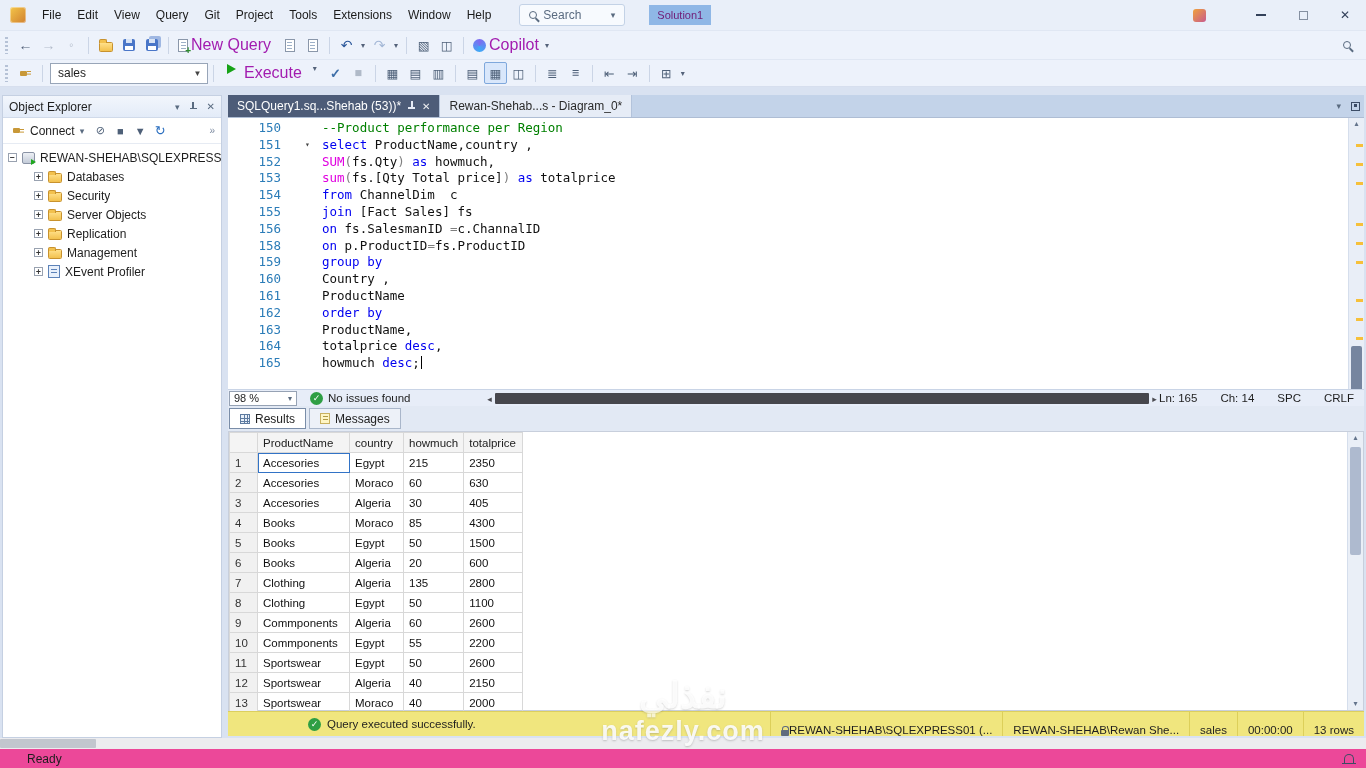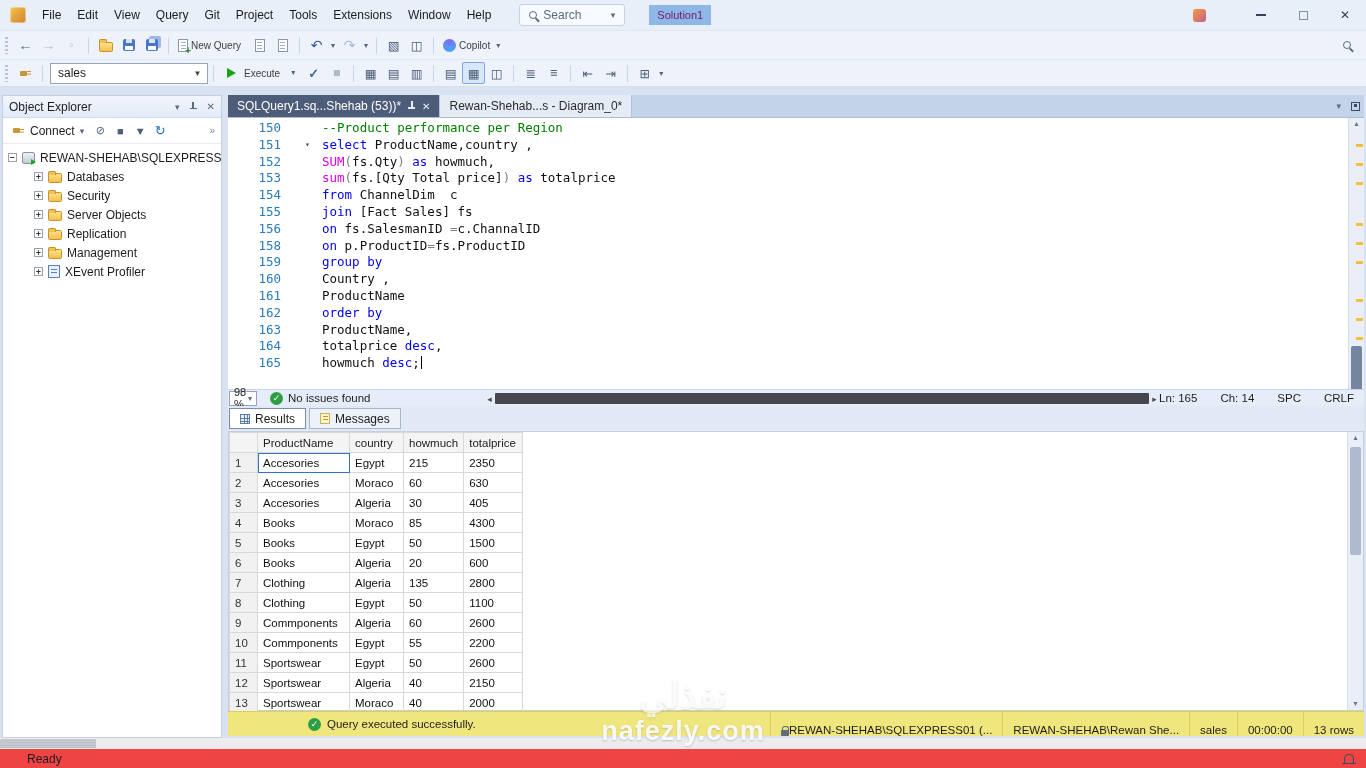--- a/index.html
+++ b/index.html
@@ -25,21 +25,21 @@
 
   
   .toolbar{position:absolute;left:0;right:0;display:flex;align-items:center;background:#EDF2FB}
   #toolbar1{top:30px;height:29px;border-top:1px solid #E0E7F3}
   #toolbar2{top:59px;height:28px;border-top:1px solid #E0E7F3;border-bottom:1px solid #D7DFEE}
   .grip{width:3px;height:17px;margin:0 6px 0 5px;background:repeating-linear-gradient(to bottom,#B6C2D6 0 2px,transparent 2px 4px)}
   .sep{width:1px;height:17px;background:#CBD5E6;margin:0 5px}
   .tbi{min-width:23px;height:22px;display:flex;align-items:center;justify-content:center;font-size:12.5px;color:#4E6078}
   .tbi.dis{opacity:.38}
   .tbi.pressed{background:#D9E7FB;border:1px solid #7FA8DC;border-radius:2px}
-  .tb-label{font-size:10px;color:#404040;margin:0 3px}
+  .tb-label{font-size:16px;color:#a21caf;margin:0 3px}
   .chev-s{font-size:8px;color:#54627A;margin:0 3px}
   .arrow-g{font-size:14px;color:#54627A}
   .floppy{width:12px;height:12px;background:#4A76C8;border-radius:2px;position:relative}
   .floppy::before{content:"";position:absolute;left:3px;top:0;width:6px;height:4px;background:#D9E4F5}
   .floppy::after{content:"";position:absolute;left:2px;bottom:1px;width:8px;height:4.5px;background:#fff}
   .floppy.multi{box-shadow:3px -3px 0 0 #9FB7E2}
   .folder{width:14px;height:10px;background:linear-gradient(#FFE08A,#F2C14E);border:1px solid #C8922E;border-radius:1.5px;position:relative;margin-top:3px;flex:none}
   .folder::before{content:"";position:absolute;top:-3.5px;left:-1px;width:6px;height:3px;background:#F2C14E;border:1px solid #C8922E;border-bottom:none;border-radius:2px 2px 0 0}
   .page{width:10px;height:13px;background:#fff;border:1px solid #8A97AA;position:relative}
   .page::after{content:"";position:absolute;left:1.5px;top:2px;width:5px;height:7px;background:repeating-linear-gradient(to bottom,#9DB0C8 0 1px,transparent 1px 3px)}
@@ -103,21 +103,21 @@
   .tk-fn{color:#E000E0}
   .tk-id{color:#101010}
   .tk-op{color:#808080}
   .caret{display:inline-block;width:1.3px;height:13px;background:#000;vertical-align:-2px;margin-left:1px}
   .ed-vscroll{position:absolute;right:0;top:0;width:16px;height:100%;background:#E9EEF7;border-left:1px solid #D5DEEC}
   .sarr{display:block;text-align:center;font-size:8px;color:#64748C;height:12px;line-height:12px}
   .ed-vscroll .mark{position:absolute;right:1px;width:7px;height:3px;background:#F6C03A}
   .ed-thumb{position:absolute;left:2px;right:2px;background:#76859F;border-radius:2px}
   
   .ed-status{position:absolute;left:0;right:0;top:294px;height:17px;background:#E7EDF8;border-top:1px solid #C9D4E6;display:flex;align-items:center;font-size:11.5px}
-  .zoom-box{width:28px;height:15px;margin-left:1px;background:#fff;border:1px solid #96A2B4;display:flex;align-items:center;justify-content:space-between;padding:0 4px;font-size:11px}
+  .zoom-box{width:68px;height:15px;margin-left:1px;background:#fff;border:1px solid #96A2B4;display:flex;align-items:center;justify-content:space-between;padding:0 4px;font-size:11px}
   .zoom-box .chev{font-size:8px}
   .issues{display:flex;align-items:center;gap:5px;margin-left:13px}
   .check-circle{width:13px;height:13px;border-radius:50%;background:#2E9E44;color:#fff;font-size:9px;display:flex;align-items:center;justify-content:center;flex:none}
   .ed-hscroll{position:absolute;left:256px;width:676px;top:2px;height:13px;display:flex;align-items:center}
   .h-arr{font-size:9px;color:#4A4A50;width:11px;text-align:center}
   .ed-hthumb{flex:1;height:11px;background:#46464C;border-radius:1px}
   .caret-pos{position:absolute;right:10px;display:flex;gap:23px;color:#1e1e1e}
 
   
   .res-tabs{position:absolute;left:0;right:0;top:311px;height:25px;background:#E2E9F4;display:flex;align-items:center;gap:3px;padding-left:1px}
@@ -143,21 +143,21 @@
   .qstatus{position:absolute;left:0;right:0;top:616px;height:25px;background:#F0E67E;border-top:1px solid #DCCF5E;display:flex;align-items:center;font-size:11.5px;padding-left:80px}
   .qmsg{margin-left:6px}
   .qright{margin-left:auto;display:flex;align-items:stretch;height:100%}
   .ys{display:flex;align-items:flex-end;padding:0 10px;border-left:1px solid #DCCF5A}
   .lock-icon{width:8px;height:6px;background:#5F6B7E;border-radius:1px;position:relative;margin-top:3px;flex:none}
   .lock-icon::before{content:"";position:absolute;top:-4px;left:1.2px;width:5px;height:4px;border:1.2px solid #5F6B7E;border-bottom:none;border-radius:3px 3px 0 0}
 
   
   #hscroll-main{position:absolute;left:0;right:0;top:738px;height:11px;background:#ECECEF;z-index:6}
   #hscroll-main .thumb{position:absolute;left:0;top:1px;bottom:1px;width:96px;background:#C2C6CE;border-radius:1px}
-  #ready-bar{position:absolute;left:0;right:0;top:749px;height:19px;background:#ef4444;display:flex;align-items:center;padding:0 12px 0 27px;font-size:12px;z-index:6}
+  #ready-bar{position:absolute;left:0;right:0;top:749px;height:19px;background:#ec4899;display:flex;align-items:center;padding:0 12px 0 27px;font-size:12px;z-index:6}
   .bell{width:10px;height:9px;border:1.3px solid #3E4C63;border-radius:5px 5px 0 0;border-bottom:none;position:relative;margin-left:auto}
   .bell::after{content:"";position:absolute;left:-3px;right:-3px;bottom:-1px;height:1.3px;background:#3E4C63}
 
   
   #watermark{position:absolute;left:50%;top:676px;transform:translateX(-50%);text-align:center;z-index:40;pointer-events:none;color:rgba(255,255,255,.88);text-shadow:0 1px 2px rgba(110,110,110,.35);font-weight:bold}
   #watermark .w1{font-size:36px;line-height:40px;opacity:.75}
   #watermark .w2{font-size:27px;line-height:30px;letter-spacing:1px}
 </style>
 </head>
 <body>

